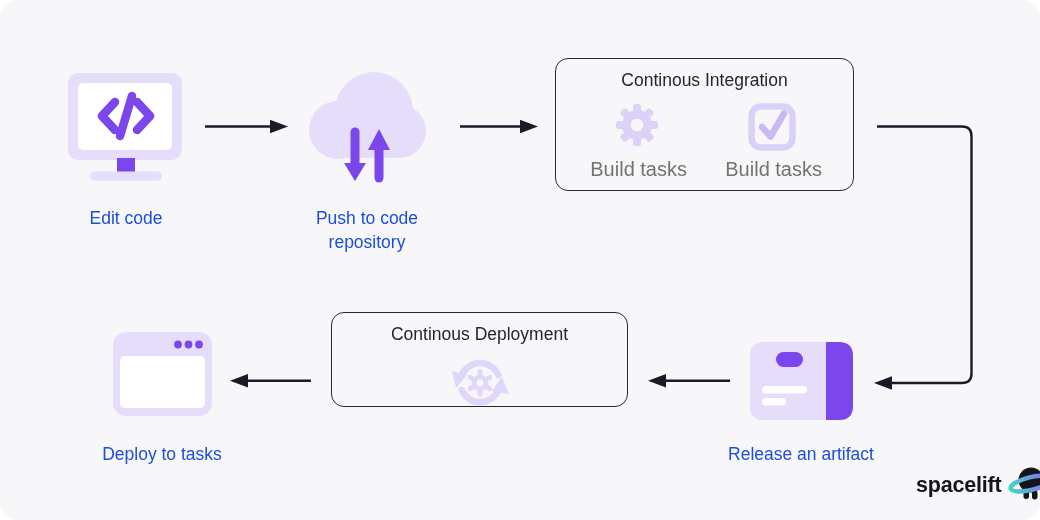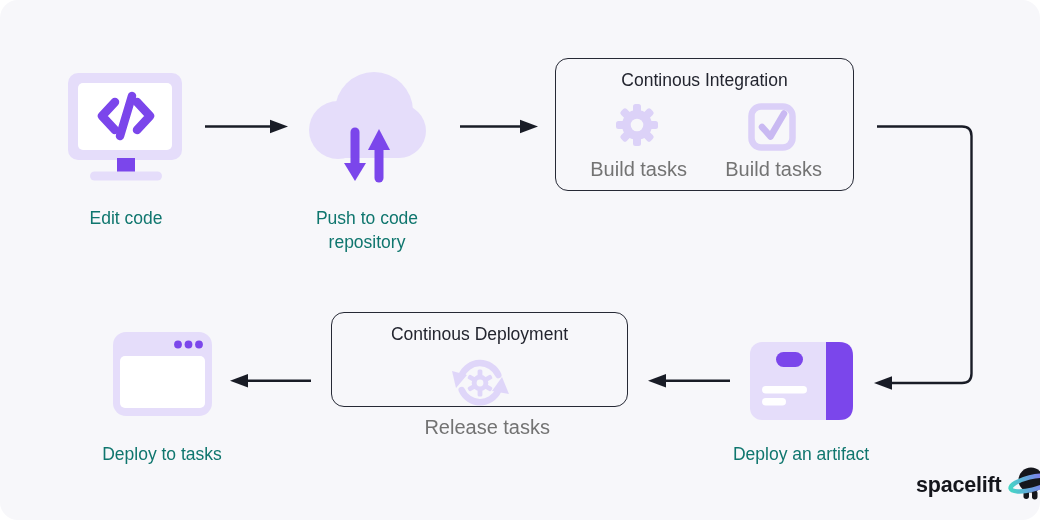--- a/index.html
+++ b/index.html
@@ -5,21 +5,21 @@
   html, body { margin:0; padding:0; background:#ffffff; }
   .canvas {
     position:relative; width:1040px; height:520px;
     background:#F7F7FA; border-radius:18px; overflow:hidden;
     font-family:"Liberation Sans", sans-serif; color:#23252F;
   }
   .overlay { position:absolute; left:0; top:0; pointer-events:none; }
   .icon-svg { position:absolute; overflow:visible; }
   .node-label {
     position:absolute; text-align:center;
-    font-size:17.5px; line-height:24px; color:#0f766e;
+    font-size:17.5px; line-height:24px; color:#1d4ed8;
   }
   .task-label {
     position:absolute; text-align:right;
     font-size:20px; line-height:18px; color:#737373;
   }
   .flow-box {
     position:absolute; border:1.6px solid #262935; border-radius:13px;
     box-sizing:border-box; background:transparent;
   }
   .box-title { text-align:center; font-size:17.5px; padding-top:11px; color:#23252F; }
@@ -110,21 +110,21 @@
   </svg>
   <div class="task-label" style="left:722px; top:160px; width:100px;">Build tasks</div>
 
   <svg class="icon-svg" style="left:746px; top:338px;" width="112" height="86" viewBox="746 338 112 86">
     <rect x="750" y="342" width="103" height="78" rx="12" fill="#E5DDFA"></rect>
     <path d="M826 342 H839 Q853 342 853 356 V406 Q853 420 839 420 H826 Z" fill="#7B46EB"></path>
     <rect x="776" y="352" width="27" height="15" rx="7.5" fill="#7B46EB"></rect>
     <rect x="762" y="386" width="45" height="7.5" rx="3.75" fill="#FFFFFF"></rect>
     <rect x="762" y="398" width="24" height="7.5" rx="3.75" fill="#FFFFFF"></rect>
   </svg>
-  <div class="node-label" style="left:721px; top:442px; width:160px;">Deploy an artifact</div>
+  <div class="node-label" style="left:721px; top:442px; width:160px;">Release an artifact</div>
 
   <div class="flow-box" style="left:331px; top:312px; width:297px; height:95px;">
     <div class="box-title">Continous Deployment</div>
   </div>
   <svg class="icon-svg" style="left:450px; top:355px;" width="60" height="56" viewBox="450 355 60 56">
     <g stroke="#DFD6F9" stroke-width="6.5" fill="none" stroke-linecap="round">
       <path d="M461.3 376 A20 20 0 0 1 498.3 375"></path>
       <path d="M461.7 390 A20 20 0 0 0 498.3 390.5"></path>
     </g>
     <g fill="#DFD6F9">
@@ -133,21 +133,20 @@
       <rect x="477.6" y="369.5" width="4.8" height="7" rx="1.5"></rect>
       <rect x="477.6" y="369.5" width="4.8" height="7" rx="1.5" transform="rotate(60 480 383)"></rect>
       <rect x="477.6" y="369.5" width="4.8" height="7" rx="1.5" transform="rotate(120 480 383)"></rect>
       <rect x="477.6" y="369.5" width="4.8" height="7" rx="1.5" transform="rotate(180 480 383)"></rect>
       <rect x="477.6" y="369.5" width="4.8" height="7" rx="1.5" transform="rotate(240 480 383)"></rect>
       <rect x="477.6" y="369.5" width="4.8" height="7" rx="1.5" transform="rotate(300 480 383)"></rect>
       <circle cx="480" cy="383" r="8.3"></circle>
     </g>
     <circle cx="480" cy="383" r="3.4" fill="#F7F7FA"></circle>
   </svg>
-  <div class="task-label" style="left:410px; top:418px; width:140px;">Release tasks</div>
 
   <svg class="icon-svg" style="left:109px; top:328px;" width="107" height="92" viewBox="109 328 107 92">
     <rect x="113" y="332" width="99" height="84" rx="13" fill="#E5DDFA"></rect>
     <rect x="120" y="356" width="85" height="52" rx="5" fill="#FFFFFF"></rect>
     <g fill="#7B46EB">
       <circle cx="178" cy="344.5" r="3.9"></circle>
       <circle cx="188.5" cy="344.5" r="3.9"></circle>
       <circle cx="199" cy="344.5" r="3.9"></circle>
     </g>
   </svg>

